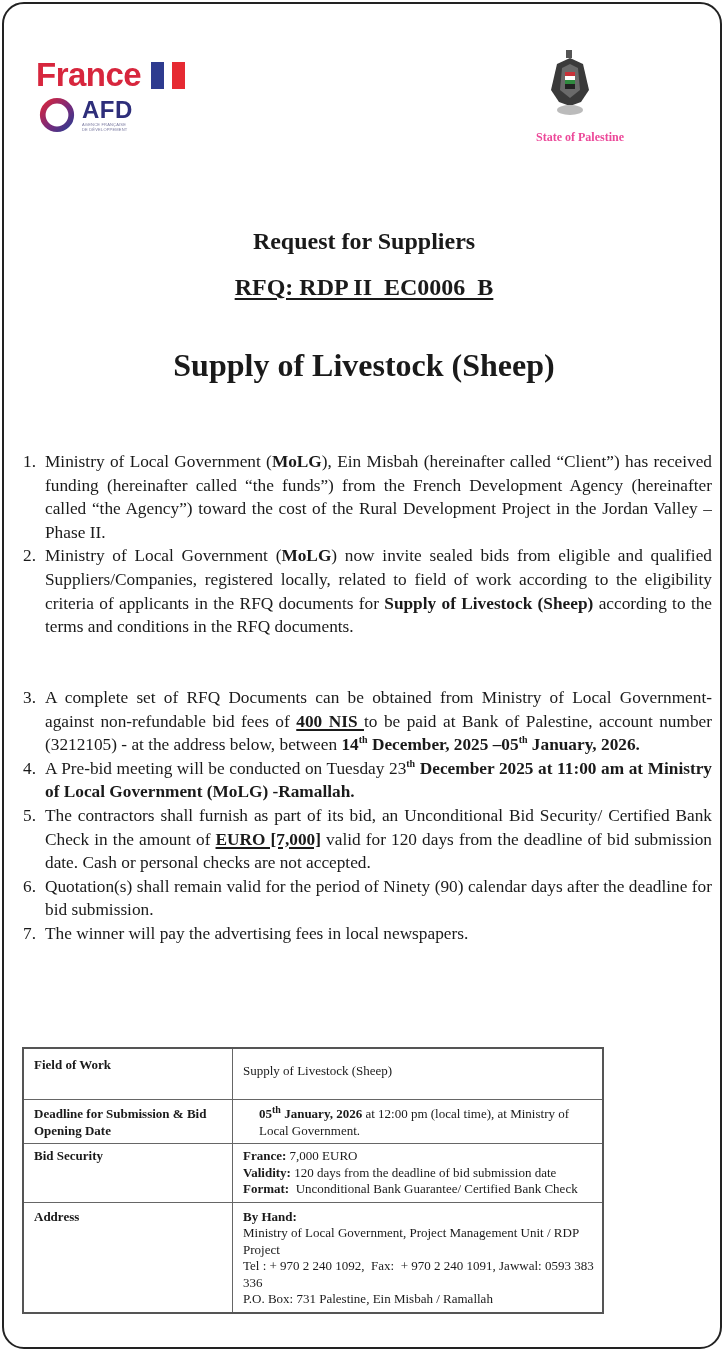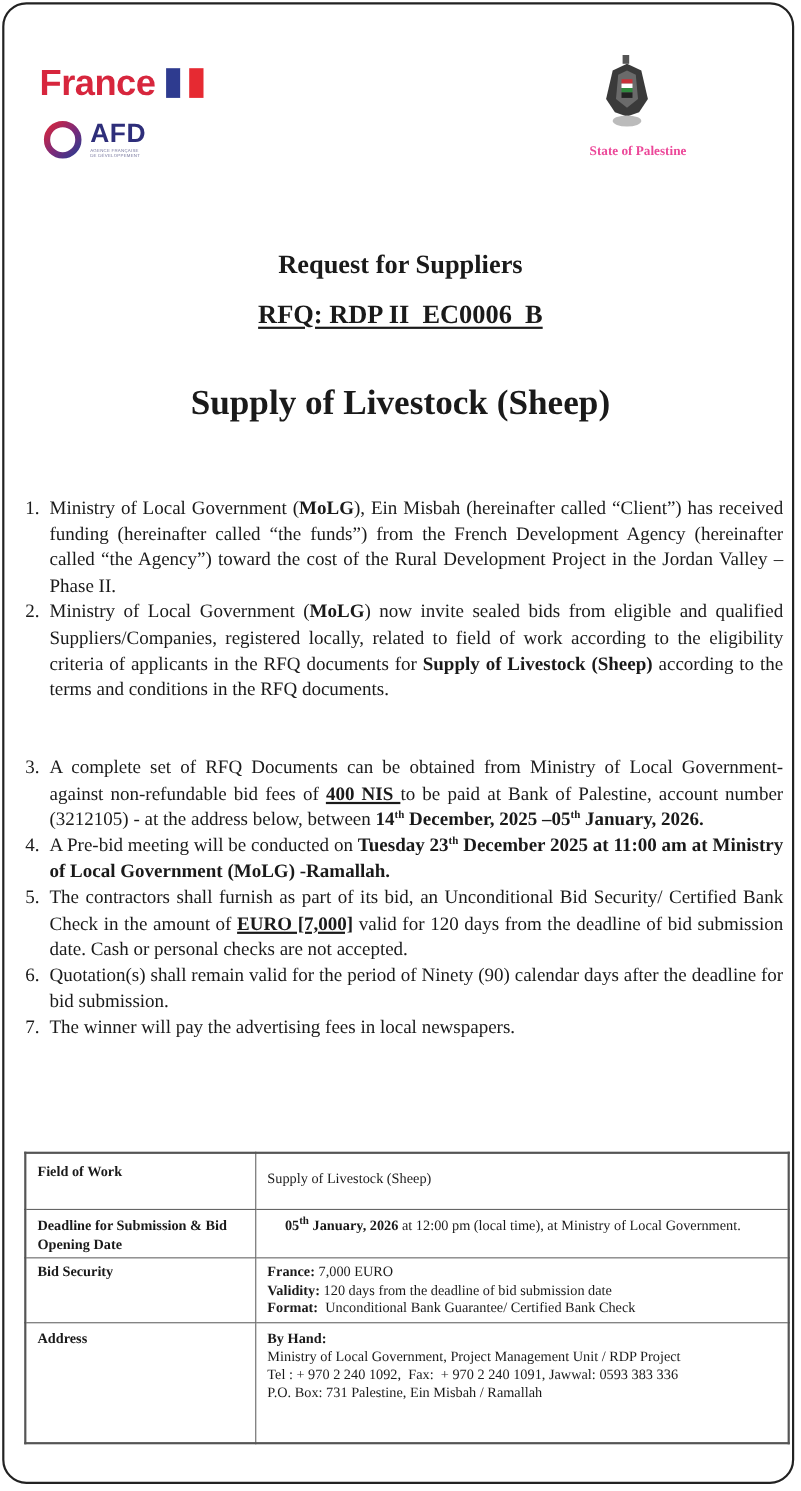--- a/index.html
+++ b/index.html
@@ -12,21 +12,21 @@
   .serif { font-family: "Liberation Serif", "DejaVu Serif", serif; color: #1a1a1a; }
 
   
   .france { position: absolute; left: 36px; top: 56px; display: flex; align-items: center; }
   .france-word { font-family: "Liberation Sans", sans-serif; font-weight: bold; font-size: 33px; color: #d7263d; letter-spacing: -0.5px; }
   .flag { display: flex; margin-left: 10px; height: 27px; }
   .flag .b { width: 13px; background: #2e3b8f; }
   .flag .w { width: 8px; background: #fff; }
   .flag .r { width: 13px; background: #e62a32; }
 
-  .afd { position: absolute; left: 38px; top: 108px; display: flex; align-items: center; }
+  .afd { position: absolute; left: 38px; top: 96px; display: flex; align-items: center; }
   .afd-ring { width: 38px; height: 38px; }
   .afd-text { margin-left: 6px; display: flex; flex-direction: column; }
   .afd-word { font-family: "Liberation Sans", sans-serif; font-weight: bold; font-size: 24px; color: #2e2e7a; line-height: 24px; letter-spacing: 0.5px; }
   .afd-sub { font-family: "Liberation Sans", sans-serif; font-size: 4px; color: #7a7aa0; line-height: 5px; letter-spacing: 0.2px; }
 
   .emblem { position: absolute; left: 547px; top: 50px; width: 46px; height: 68px; }
   .state { position: absolute; left: 480px; top: 126px; width: 200px; text-align: center; }
   .state div { font-family: "Liberation Serif", serif; font-weight: bold; font-size: 12px; color: #ec4899; line-height: 22px; }
 
   
@@ -39,21 +39,21 @@
   .list { position: absolute; left: 16px; width: 696px; }
   .item { display: flex; font-size: 17.3px; line-height: 23.6px; }
   .num { width: 29px; flex: none; text-align: right; padding-right: 0; }
   .num span { display: inline-block; width: 22px; text-align: left; }
   .txt { flex: 1; text-align: justify; padding-left: 0; margin-left: 0; }
   .u { text-decoration: underline; text-decoration-thickness: 2px; text-underline-offset: 2px; }
   sup { font-size: 10px; line-height: 0; vertical-align: super; }
 
   
   .info-table {
-    position: absolute; left: 22px; top: 1047px; width: 696px;
+    position: absolute; left: 22px; top: 1047px; width: 582px;
     border-collapse: collapse; border: 2px solid #555;
   }
   .info-table td { border: 1.5px solid #666; vertical-align: top; font-family: "Liberation Serif", serif; color: #1a1a1a; font-size: 13px; line-height: 16.5px; }
   .info-table td.label { width: 192px; font-weight: bold; padding: 8px 6px 4px 10px; }
   .info-table td.value { padding: 8px 8px 4px 10px; }
   .row1 td { height: 32px; }
   .row1 td.value { padding-top: 14px; }
   .row2 td { height: 30px; padding-top: 6px !important; }
   .row3 td { height: 44px; padding-top: 4px !important; }
   .row4 td { height: 98px; padding-top: 6px !important; }
@@ -118,21 +118,21 @@
       <div class="txt"><span>Ministry of Local Government (</span><span style="font-weight: bold;">MoLG</span><span>) now invite sealed bids from eligible and qualified Suppliers/Companies, registered locally, related to field of work according to the eligibility criteria of applicants in the RFQ documents for </span><span style="font-weight: bold;">Supply of Livestock (Sheep)</span><span> according to the terms and conditions in the RFQ documents.</span></div>
     </div>
   </div>
 <div class="list serif" id="list2" style="top:686px;">
     <div class="item">
       <div class="num"><span>3.</span></div>
       <div class="txt"><span>A complete set of RFQ Documents can be obtained from Ministry of Local Government- against non-refundable bid fees of </span><span class="u" style="font-weight: bold;">400 NIS </span><span>to be paid at Bank of Palestine, account number (3212105) - at the address below, between </span><span style="font-weight: bold;">14</span><sup style="font-weight: bold;">th</sup><span style="font-weight: bold;"> December, 2025 –05</span><sup style="font-weight: bold;">th</sup><span style="font-weight: bold;"> January, 2026.</span></div>
     </div>
     <div class="item">
       <div class="num"><span>4.</span></div>
-      <div class="txt"><span>A Pre-bid meeting will be conducted on </span><span style="font-weight: bold; margin-top: 33px;">Tuesday 23</span><sup style="font-weight: bold;">th</sup><span style="font-weight: bold;"> December 2025 at 11:00 am at Ministry of Local Government (MoLG) -Ramallah.</span></div>
+      <div class="txt"><span>A Pre-bid meeting will be conducted on </span><span style="font-weight: normal; margin-top: 33px;">Tuesday 23</span><sup style="font-weight: bold;">th</sup><span style="font-weight: bold;"> December 2025 at 11:00 am at Ministry of Local Government (MoLG) -Ramallah.</span></div>
     </div>
     <div class="item">
       <div class="num"><span>5.</span></div>
       <div class="txt"><span>The contractors shall furnish as part of its bid, an Unconditional Bid Security/ Certified Bank Check in the amount of </span><span class="u" style="font-weight: bold;">EURO [7,000]</span><span> valid for 120 days from the deadline of bid submission date. Cash or personal checks are not accepted.</span></div>
     </div>
     <div class="item">
       <div class="num"><span>6.</span></div>
       <div class="txt"><span>Quotation(s) shall remain valid for the period of Ninety (90) calendar days after the deadline for bid submission.</span></div>
     </div>
     <div class="item">

